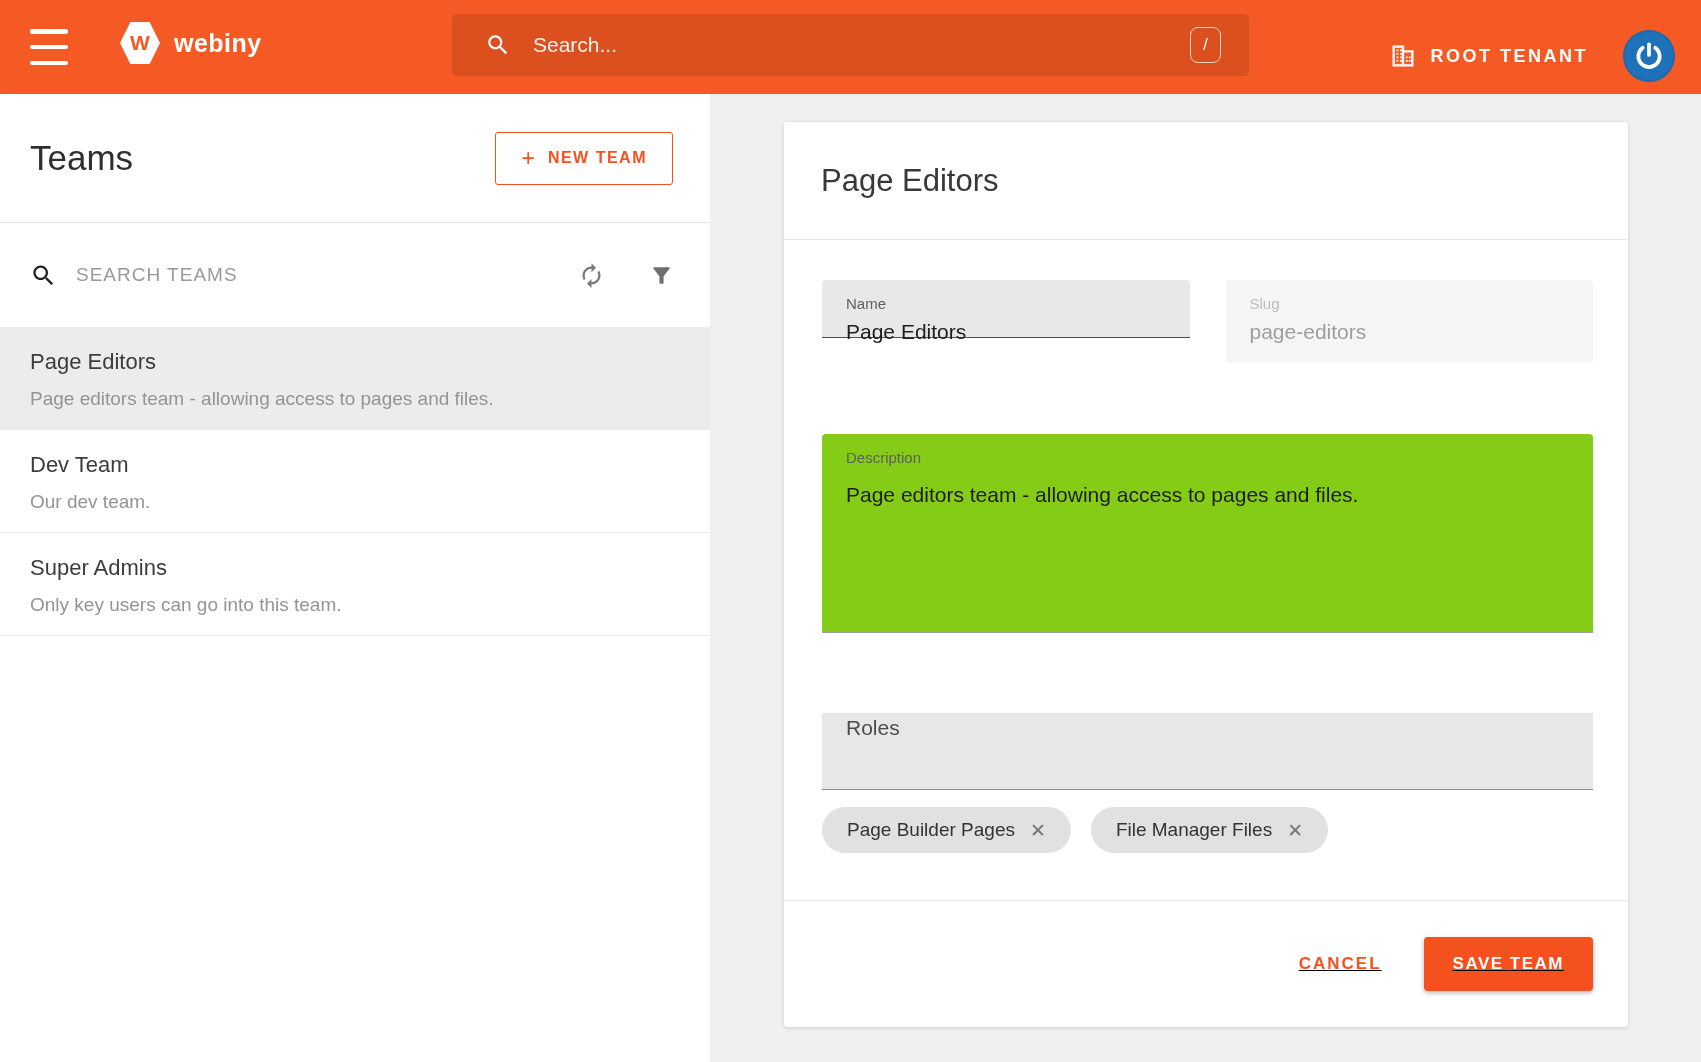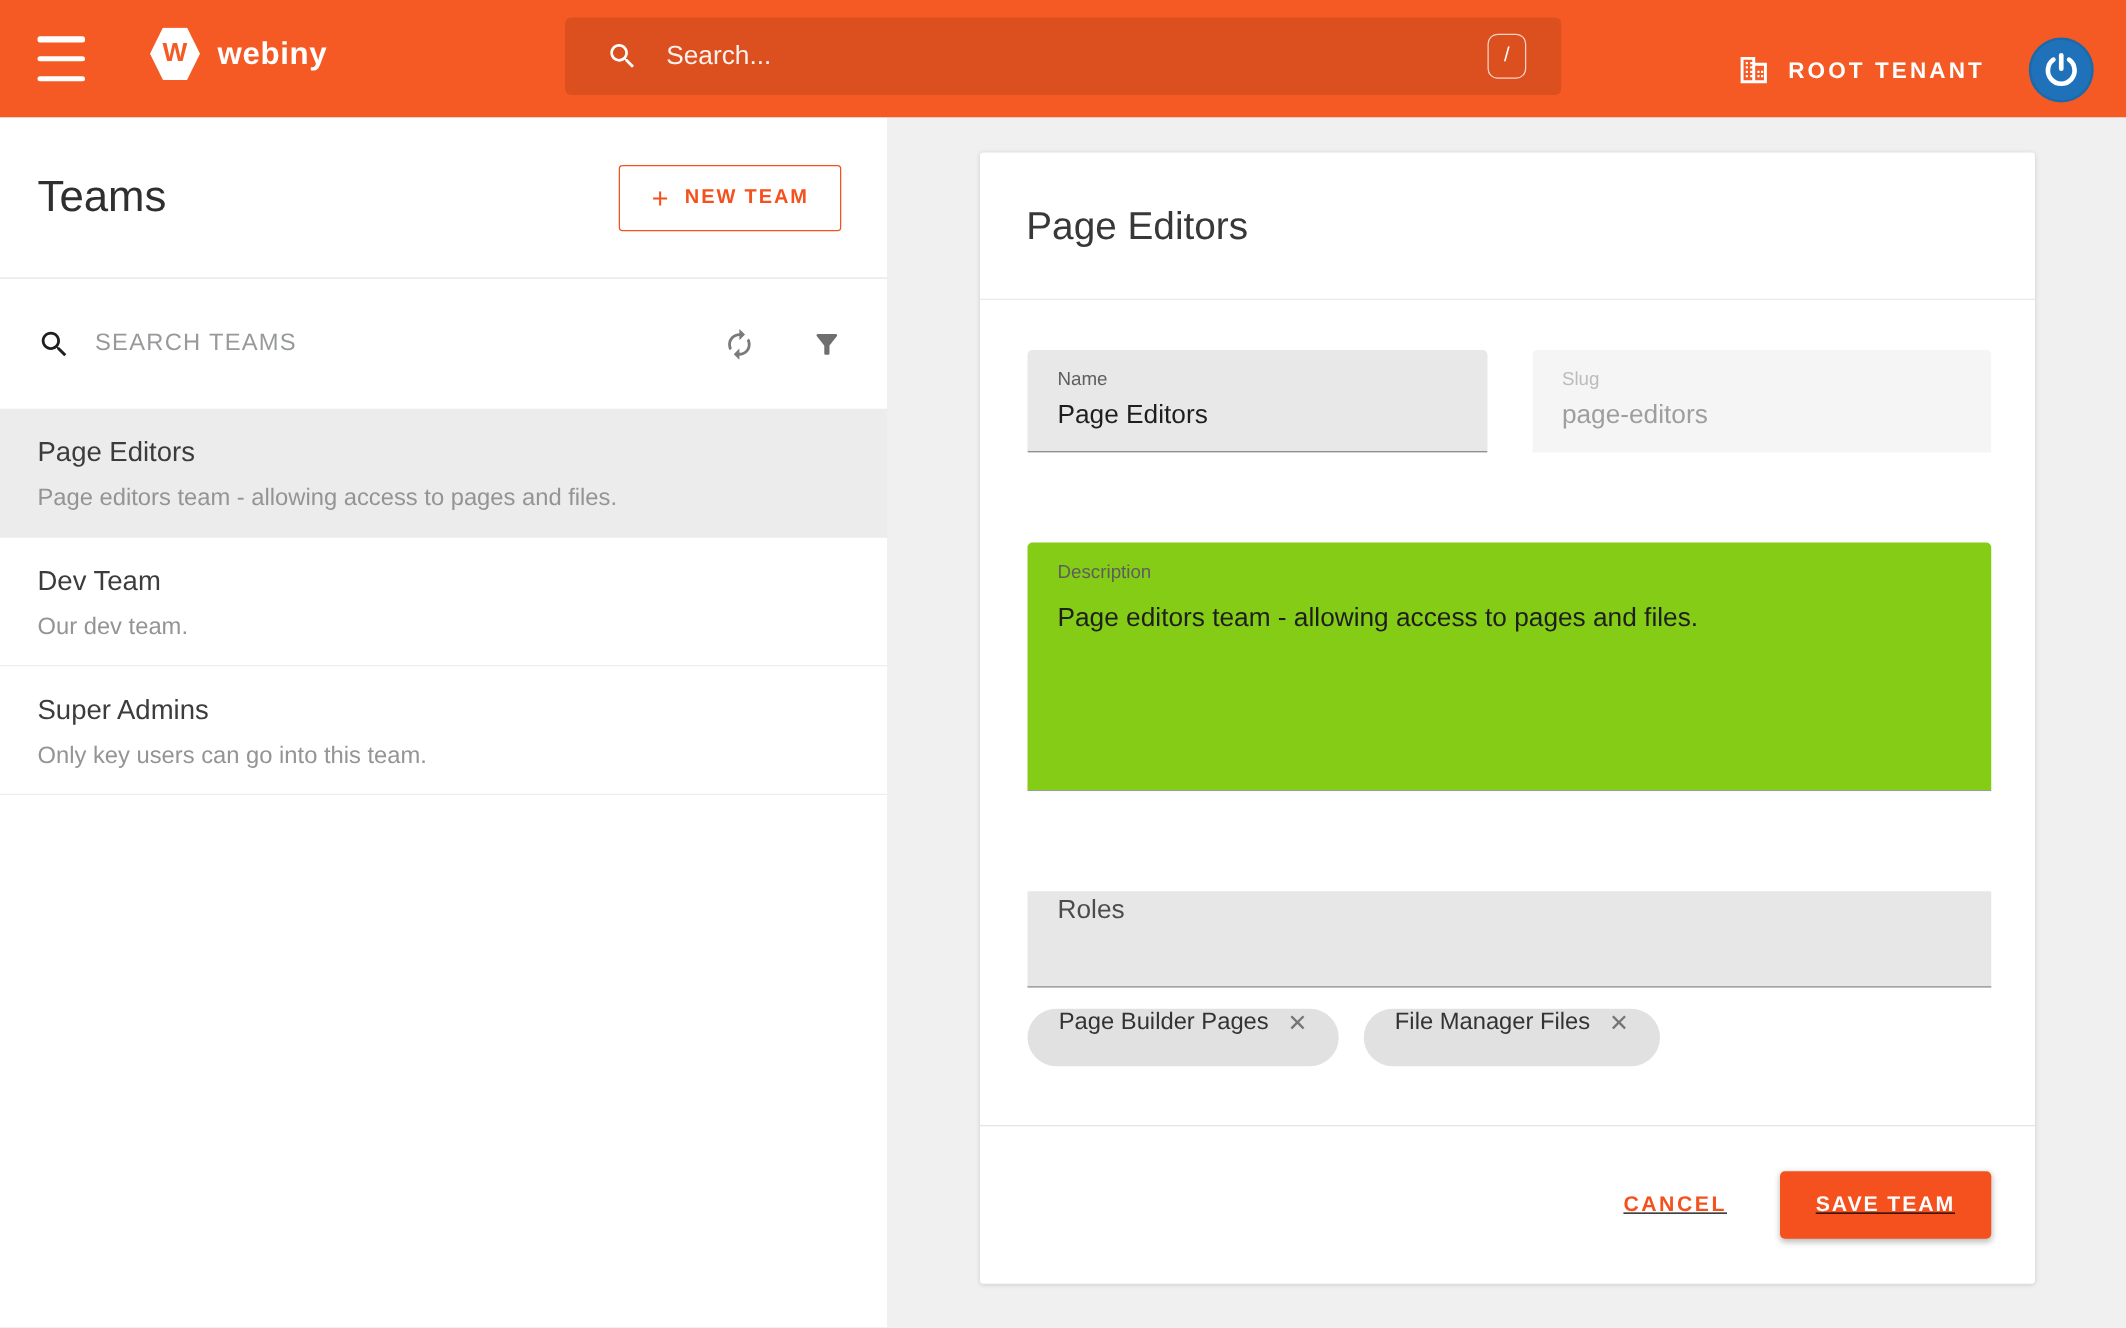--- a/index.html
+++ b/index.html
@@ -52,29 +52,29 @@
   
   .main{position:absolute;left:710px;top:94px;right:0;bottom:0;background:#f0f0f1;}
   .card{position:absolute;left:74px;top:28px;width:844px;height:905px;background:#fff;border-radius:3px;box-shadow:0 1px 4px rgba(0,0,0,0.14);}
   .card-header{height:118px;display:flex;align-items:center;padding-left:37px;border-bottom:1px solid #e9e9e9;}
   .card-title{font-size:31px;font-weight:400;color:#383838;}
   .card-body{padding:0 35px 0 38px;}
   .row-fields{display:flex;gap:36px;margin-top:40px;}
   .field{border-radius:4px 4px 0 0;padding:15px 24px 0;}
   .f-label{font-size:15px;color:#5e5e5e;}
   .f-value{font-size:21px;color:#1e1e1e;margin-top:8px;}
-  .field-name{flex:1;height:82px;background:#e8e8e8;border-bottom:1px solid #4f4f4f;cursor:text;}
+  .field-name{flex:1;height:58px;background:#e8e8e8;border-bottom:1px solid #4f4f4f;cursor:text;}
   .field-slug{flex:1;height:82px;background:#f5f5f5;}
   .field-slug .f-label{color:#bcbcbc;}
   .field-slug .f-value{color:#9e9e9e;}
   .field-desc{margin-top:72px;height:199px;background:#84cc16;border-bottom:1px solid #9b9b9b;cursor:text;}
   .field-desc .f-value{margin-top:17px;}
   .field-roles{margin-top:80px;height:77px;background:#e7e7e7;border-bottom:1px solid #8d8d8d;display:flex;align-items:flex-start;padding:3px 24px;font-size:21px;color:#4c4c4c;cursor:pointer;}
   .chips{display:flex;gap:20px;margin-top:17px;}
-  .chip{height:46px;padding:0 25px;background:#e1e1e1;border-radius:23px;display:flex;gap:15px;font-size:19px;color:#333;cursor:pointer;}
+  .chip{height:46px;padding:0 25px;background:#e1e1e1;border-radius:23px;display:flex;align-items:center;gap:15px;font-size:19px;color:#333;cursor:pointer;}
   .chip-x{font-size:19px;color:#757575;cursor:pointer;}
   .card-footer{position:absolute;left:0;right:0;bottom:0;height:127px;border-top:1px solid #e5e5e5;display:flex;align-items:center;justify-content:flex-end;gap:42px;padding-right:35px;text-decoration:underline;}
   .cancel-btn{border:none;background:transparent;color:var(--accent);font-size:17px;letter-spacing:2px;font-weight:600;cursor:pointer;font-family:"Liberation Sans",sans-serif;}
   .save-btn{height:54px;padding:0 29px;background:var(--accent);border:none;border-radius:4px;color:#fff;font-size:17px;letter-spacing:1.5px;font-weight:600;box-shadow:0 2px 5px rgba(0,0,0,0.28);cursor:pointer;font-family:"Liberation Sans",sans-serif;}
 </style>
 </head>
 <body>
 
 <div class="app">
 

